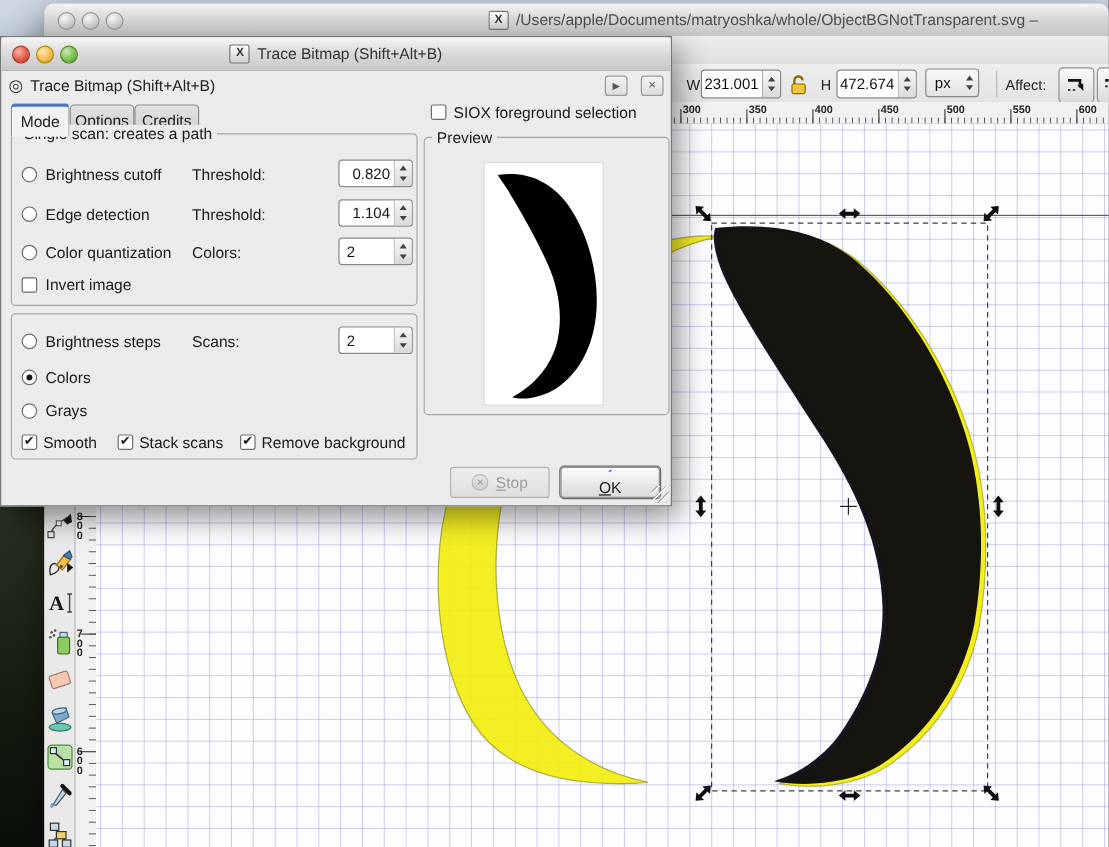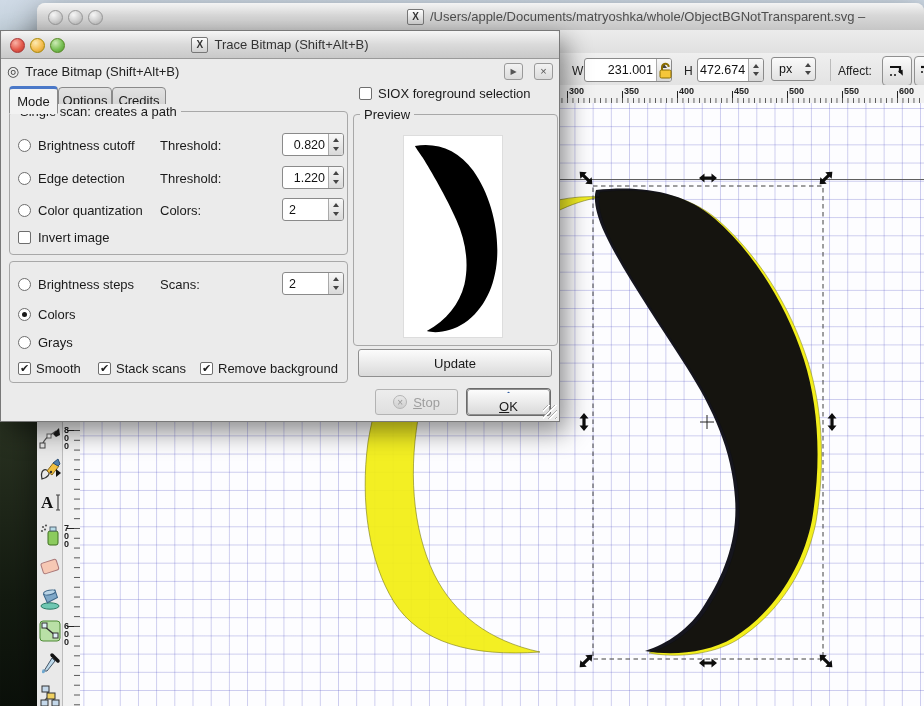--- a/index.html
+++ b/index.html
@@ -102,21 +102,21 @@
       <div id="main-title" class="abs">
         <span class="x11">X</span>
         <span>/Users/apple/Documents/matryoshka/whole/ObjectBGNotTransparent.svg –</span>
       </div>
     </div>
 
     <div id="cmdbar" class="abs"></div>
 
     <div id="optbar" class="abs">
       <span class="abs optlbl" style="left:535px">W</span>
-      <div class="abs spin" style="left:547px;top:5px;width:88px">
+      <div class="abs spin" style="left:547px;top:5px;width:67px">
         <div class="v">231.001</div>
         <div class="btns">
             <div class="tu"></div>
             <div class="td"></div>
           </div>
       </div>
       <svg class="abs" style="left:620px;top:8px" width="18" height="19">
         <path d="M5 9 V6.5 a3.4 3.4 0 0 1 6.8 -0.6" fill="none" stroke="#8a6d00" stroke-width="2"></path>
         <rect x="3" y="9" width="11" height="8" rx="1.5" fill="#f5c63a" stroke="#8a6d00"></rect>
       </svg>
@@ -316,21 +316,21 @@
         <div class="btns">
             <div class="tu"></div>
             <div class="td"></div>
           </div>
       </div>
 
       <div class="abs radio" style="left:8px;top:60px"></div>
       <span class="abs rowlbl" style="left:28px;top:59px">Edge detection</span>
       <span class="abs fldlbl" style="left:150px;top:59px;width:116px">Threshold:</span>
       <div class="abs spin dspin" style="left:272px;top:54px">
-        <div class="v">1.220</div>
+        <div class="v">1.104</div>
         <div class="btns">
             <div class="tu"></div>
             <div class="td"></div>
           </div>
       </div>
 
       <div class="abs radio" style="left:8px;top:92px"></div>
       <span class="abs rowlbl" style="left:28px;top:91px">Color quantization</span>
       <span class="abs fldlbl" style="left:150px;top:91px;width:116px">Colors:</span>
       <div class="abs spin dspin" style="left:272px;top:86px">
@@ -373,23 +373,20 @@
     </div>
 
     <div class="abs frame" style="left:352px;top:83px;width:203px;height:230px">
       <span class="legend">Preview</span>
     </div>
     <div id="previmg" class="abs" style="left:403px;top:105px;width:98px;height:201px">
       <svg width="98" height="201" viewBox="0 0 99 201">
         <path d="M 11,9 C 33,5 55,13 70,34 C 87,58 96,92 94,123 C 92,151 81,174 61,188 C 49,196 33,199 23,196 C 43,185 56,169 61,149 C 66,127 62,104 53,84 C 43,61 27,34 19,21 C 15,15 12,11 11,9 Z" fill="#000"></path>
       </svg>
     </div>
-    <div class="abs btn" style="left:357px;top:318px;width:194px;height:28px">
-      <span>Update</span>
-    </div>
 
     <div class="abs btn disabled" style="left:374px;top:358px;width:83px;height:26px">
       <span class="stop-ico">×</span>
       <span><span class="mn">S</span><span>top</span></span>
     </div>
     <div class="abs btn default" style="left:466px;top:358px;width:83px;height:26px">
       <svg width="15" height="14">
         <polygon points="1,7 8,2 8,5 14,5 14,12 10,12 10,9 8,9 8,12" fill="#6b96d6" stroke="#2d5aa0" stroke-width="1"></polygon>
       </svg>
       <span><span class="mn">O</span><span>K</span></span>

